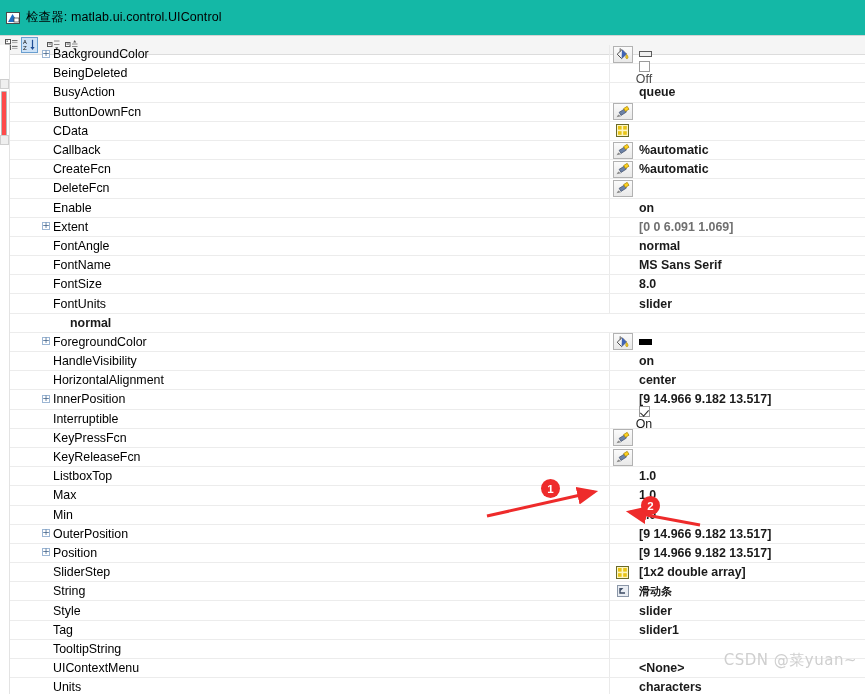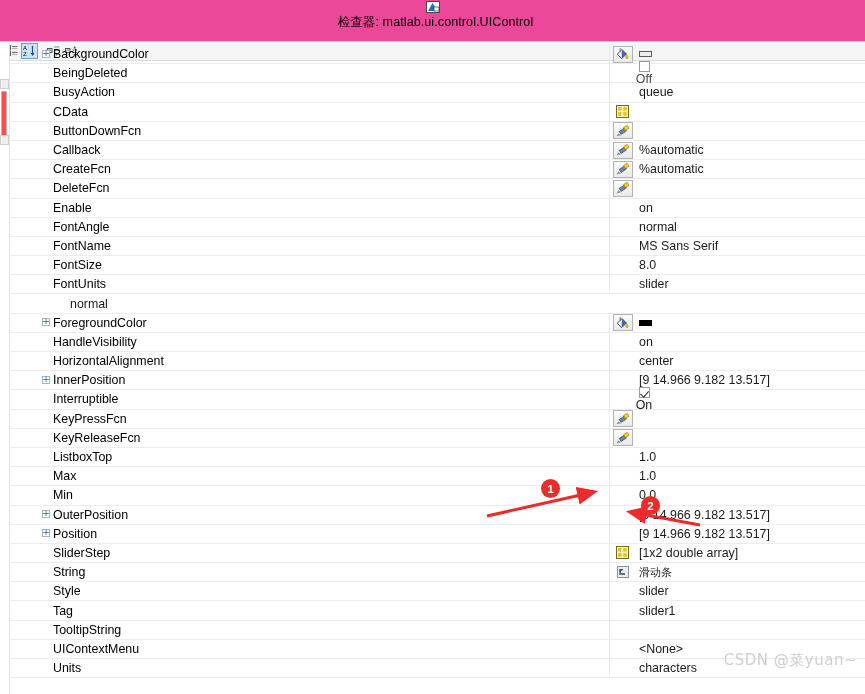--- a/index.html
+++ b/index.html
@@ -6,27 +6,26 @@
   body{
     width:865px;height:694px;
     background:#ffffff;
     font-family:"Liberation Sans","DejaVu Sans",sans-serif;
     overflow:hidden;
     position:relative;
   }
 
   
   .titlebar{
-    height:42px;
-    background:#ec4899;
+    height:36px;
+    background:#14b8a6;
     border-bottom:1px solid #d4d4d4;
     display:flex;align-items:center;
     padding-left:6px;
     box-sizing:border-box;
-    flex-direction:column;
   }
   .title-icon{
     width:15px;height:14px;margin-right:5px;flex:none;
     position:relative;
   }
   .title-text{
     font-size:12.5px;color:#000;white-space:nowrap;
     letter-spacing:.1px;
   }
 
@@ -130,20 +129,21 @@
     box-sizing:border-box;
   }
   .val-icon-slot{
     width:25px;flex:none;height:100%;
     display:flex;align-items:center;justify-content:center;
   }
   .val-text{
     font-size:12.4px;color:#1a1a1a;
     white-space:nowrap;
     padding-left:4px;
+    font-weight:bold;
   }
   .val-text.dim{color:#707070;}
   .val-text.cjk{font-family:"DejaVu Sans",sans-serif;font-size:11px;}
 
   
   .ebtn{
     width:20px;height:17px;
     border:1px solid #b2b2b2;
     background:linear-gradient(#fbfbfb,#e9e9e9);
     box-sizing:border-box;
@@ -308,117 +308,127 @@
           <span class="prop-name">BusyAction</span>
         </div>
         <div class="val-cell">
           <div class="val-icon-slot"></div>
           <span class="val-text">queue</span>
         </div>
       </div>
       <div class="row">
         <div class="name-cell">
           <span class="expander none"></span>
+          <span class="prop-name">ButtonDownFcn</span>
+        </div>
+        <div class="val-cell">
+          <div class="val-icon-slot">
+            <div class="ebtn">
+              <svg width="15" height="14" viewBox="0 0 15 14">
+    <path d="M1.6 12.2 L3.2 9.4 L6.2 11.2 Z" fill="#8a8a8a"></path>
+    <rect x="4.6" y="5.4" width="6.4" height="3.6" transform="rotate(-32 7.8 7.2)" fill="#6d83a8" stroke="#3d4a63" stroke-width="0.6"></rect>
+    <rect x="9.2" y="2.2" width="4.2" height="3.4" transform="rotate(-32 11.3 3.9)" fill="#ffd21f" stroke="#9a7a00" stroke-width="0.6"></rect>
+  </svg>
+            </div>
+          </div>
+          <span class="val-text"></span>
+        </div>
+      </div>
+      <div class="row">
+        <div class="name-cell">
+          <span class="expander none"></span>
           <span class="prop-name">CData</span>
         </div>
         <div class="val-cell">
           <div class="val-icon-slot">
             <div class="ebtn flat">
               <svg width="13" height="13" viewBox="0 0 13 13">
     <rect x="0.5" y="0.5" width="12" height="12" fill="#fdf5c0" stroke="#6a6a2a"></rect>
     <rect x="2" y="2" width="3.6" height="3.6" fill="#e8c416"></rect>
     <rect x="7.2" y="2" width="3.6" height="3.6" fill="#e8c416"></rect>
     <rect x="2" y="7.2" width="3.6" height="3.6" fill="#e8c416"></rect>
     <rect x="7.2" y="7.2" width="3.6" height="3.6" fill="#e8c416"></rect>
   </svg>
             </div>
           </div>
           <span class="val-text"></span>
         </div>
       </div>
       <div class="row">
         <div class="name-cell">
           <span class="expander none"></span>
-          <span class="prop-name">ButtonDownFcn</span>
+          <span class="prop-name">Callback</span>
         </div>
         <div class="val-cell">
           <div class="val-icon-slot">
             <div class="ebtn">
               <svg width="15" height="14" viewBox="0 0 15 14">
     <path d="M1.6 12.2 L3.2 9.4 L6.2 11.2 Z" fill="#8a8a8a"></path>
     <rect x="4.6" y="5.4" width="6.4" height="3.6" transform="rotate(-32 7.8 7.2)" fill="#6d83a8" stroke="#3d4a63" stroke-width="0.6"></rect>
     <rect x="9.2" y="2.2" width="4.2" height="3.4" transform="rotate(-32 11.3 3.9)" fill="#ffd21f" stroke="#9a7a00" stroke-width="0.6"></rect>
   </svg>
             </div>
           </div>
-          <span class="val-text"></span>
-        </div>
-      </div>
-      <div class="row">
-        <div class="name-cell">
-          <span class="expander none"></span>
-          <span class="prop-name">Callback</span>
+          <span class="val-text">%automatic</span>
+        </div>
+      </div>
+      <div class="row">
+        <div class="name-cell">
+          <span class="expander none"></span>
+          <span class="prop-name">CreateFcn</span>
         </div>
         <div class="val-cell">
           <div class="val-icon-slot">
             <div class="ebtn">
               <svg width="15" height="14" viewBox="0 0 15 14">
     <path d="M1.6 12.2 L3.2 9.4 L6.2 11.2 Z" fill="#8a8a8a"></path>
     <rect x="4.6" y="5.4" width="6.4" height="3.6" transform="rotate(-32 7.8 7.2)" fill="#6d83a8" stroke="#3d4a63" stroke-width="0.6"></rect>
     <rect x="9.2" y="2.2" width="4.2" height="3.4" transform="rotate(-32 11.3 3.9)" fill="#ffd21f" stroke="#9a7a00" stroke-width="0.6"></rect>
   </svg>
             </div>
           </div>
           <span class="val-text">%automatic</span>
         </div>
       </div>
       <div class="row">
         <div class="name-cell">
           <span class="expander none"></span>
-          <span class="prop-name">CreateFcn</span>
+          <span class="prop-name">DeleteFcn</span>
         </div>
         <div class="val-cell">
           <div class="val-icon-slot">
             <div class="ebtn">
               <svg width="15" height="14" viewBox="0 0 15 14">
     <path d="M1.6 12.2 L3.2 9.4 L6.2 11.2 Z" fill="#8a8a8a"></path>
     <rect x="4.6" y="5.4" width="6.4" height="3.6" transform="rotate(-32 7.8 7.2)" fill="#6d83a8" stroke="#3d4a63" stroke-width="0.6"></rect>
     <rect x="9.2" y="2.2" width="4.2" height="3.4" transform="rotate(-32 11.3 3.9)" fill="#ffd21f" stroke="#9a7a00" stroke-width="0.6"></rect>
   </svg>
             </div>
           </div>
-          <span class="val-text">%automatic</span>
-        </div>
-      </div>
-      <div class="row">
-        <div class="name-cell">
-          <span class="expander none"></span>
-          <span class="prop-name">DeleteFcn</span>
-        </div>
-        <div class="val-cell">
-          <div class="val-icon-slot">
-            <div class="ebtn">
-              <svg width="15" height="14" viewBox="0 0 15 14">
-    <path d="M1.6 12.2 L3.2 9.4 L6.2 11.2 Z" fill="#8a8a8a"></path>
-    <rect x="4.6" y="5.4" width="6.4" height="3.6" transform="rotate(-32 7.8 7.2)" fill="#6d83a8" stroke="#3d4a63" stroke-width="0.6"></rect>
-    <rect x="9.2" y="2.2" width="4.2" height="3.4" transform="rotate(-32 11.3 3.9)" fill="#ffd21f" stroke="#9a7a00" stroke-width="0.6"></rect>
-  </svg>
-            </div>
-          </div>
           <span class="val-text"></span>
         </div>
       </div>
       <div class="row">
         <div class="name-cell">
           <span class="expander none"></span>
           <span class="prop-name">Enable</span>
         </div>
         <div class="val-cell">
           <div class="val-icon-slot"></div>
           <span class="val-text">on</span>
+        </div>
+      </div>
+      <div class="row">
+        <div class="name-cell">
+          <span class="expander has"></span>
+          <span class="prop-name">Extent</span>
+        </div>
+        <div class="val-cell">
+          <div class="val-icon-slot"></div>
+          <span class="val-text dim">[0 0 6.091 1.069]</span>
         </div>
       </div>
       <div class="row">
         <div class="name-cell">
           <span class="expander none"></span>
           <span class="prop-name">FontAngle</span>
         </div>
         <div class="val-cell">
           <div class="val-icon-slot"></div>
           <span class="val-text">normal</span>

